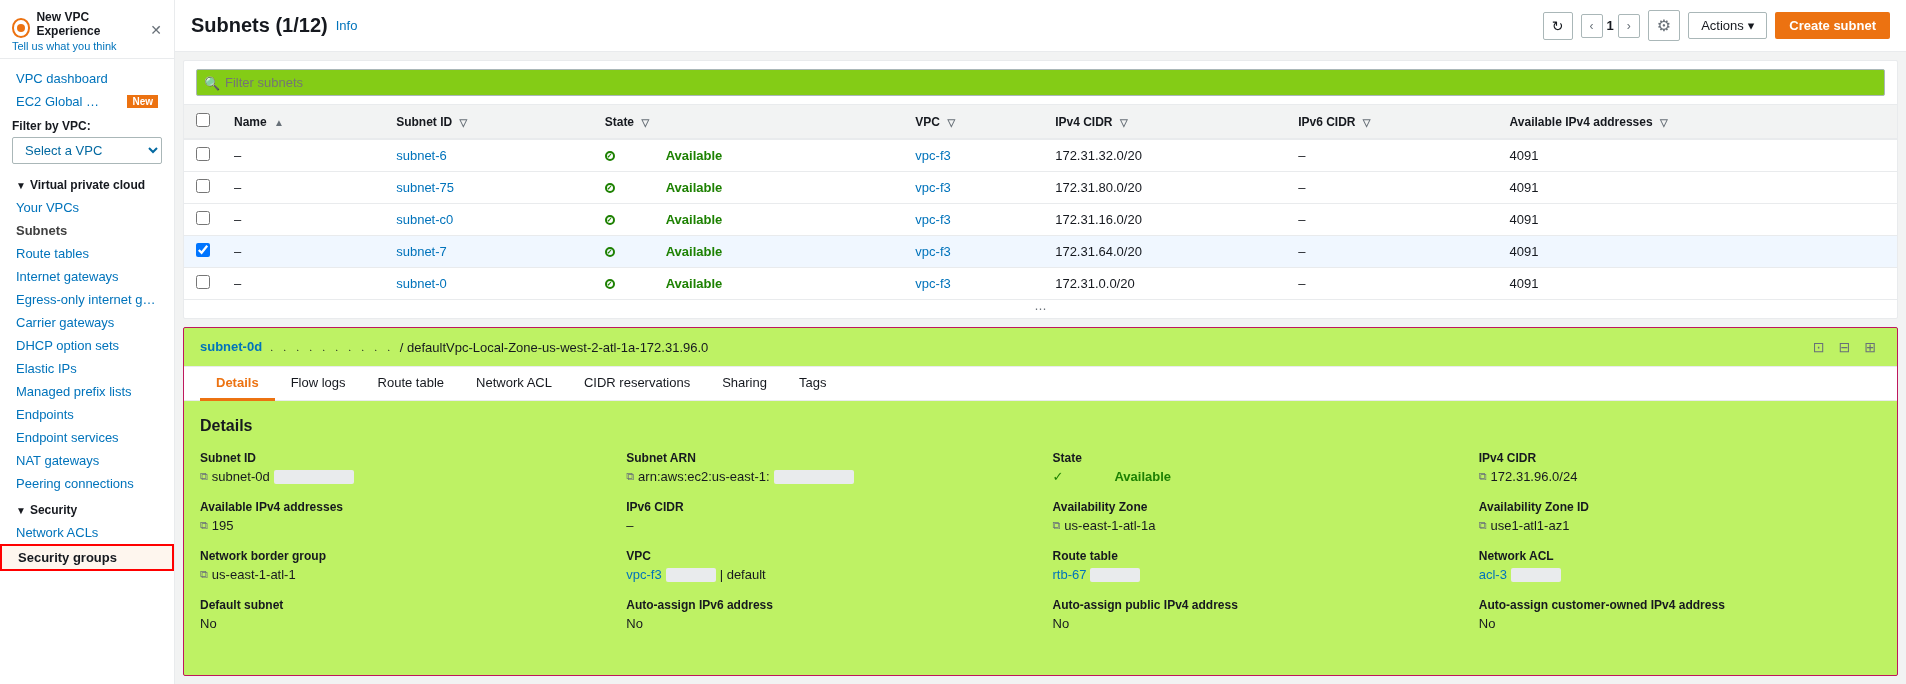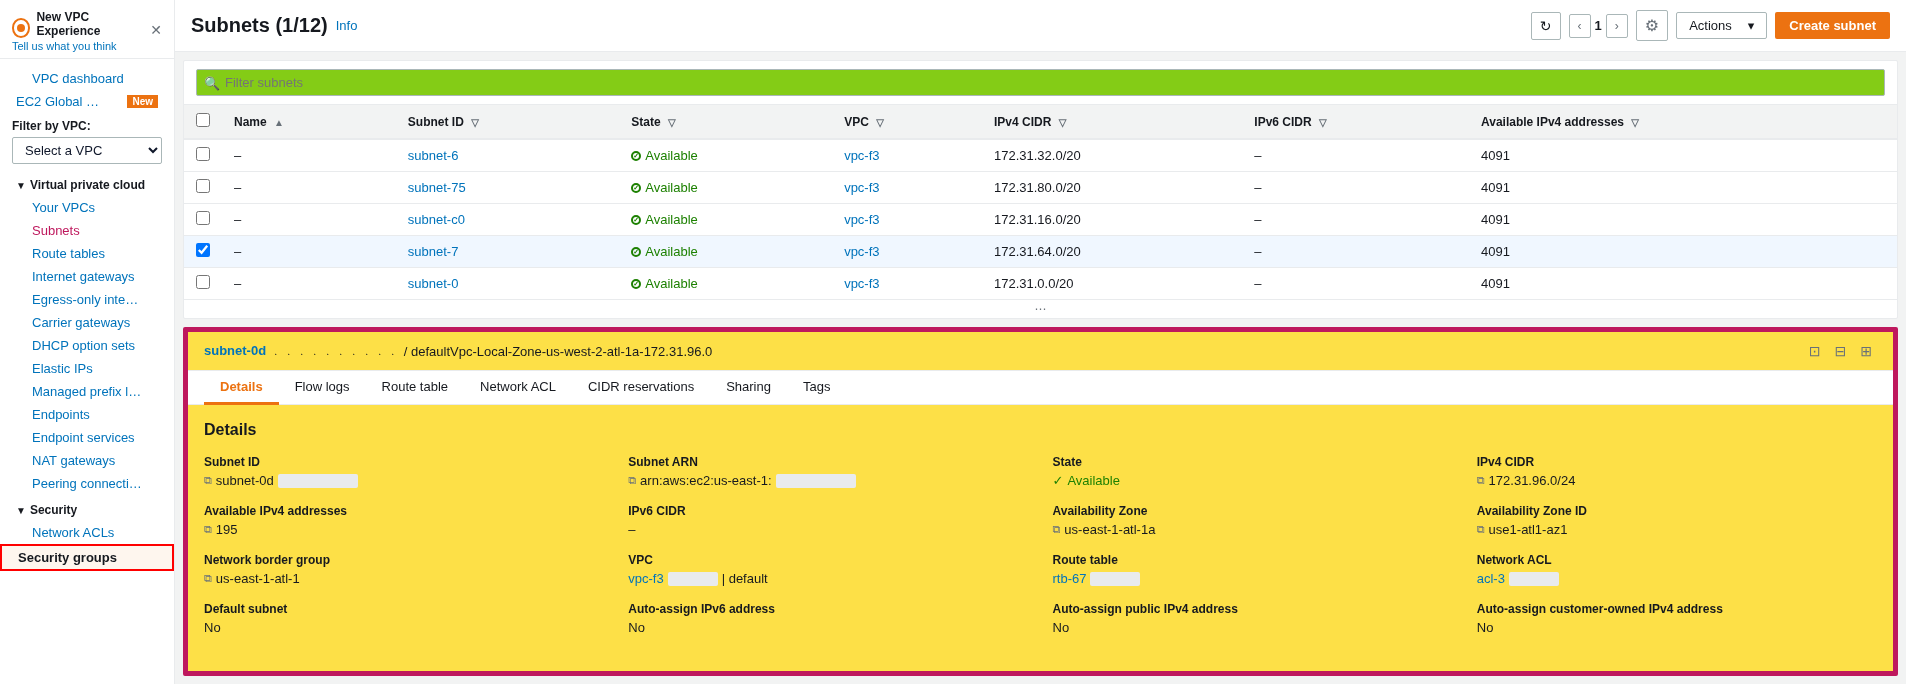--- a/index.html
+++ b/index.html
@@ -7,41 +7,41 @@
 
     
     .sidebar { width: 175px; min-width: 175px; background: #fff; border-right: 1px solid #e9ebed; overflow-y: auto; display: flex; flex-direction: column; }
     .sidebar-header { padding: 10px 12px 6px; border-bottom: 1px solid #e9ebed; }
     .sidebar-new-vpc { display: flex; align-items: flex-end; gap: 6px; font-size: 12px; font-weight: 600; color: #16191f; }
     .sidebar-new-vpc .vpc-icon { width: 20px; height: 20px; border-radius: 50%; border: 2px solid #ec7211; display: flex; align-items: center; justify-content: center; }
     .sidebar-new-vpc .vpc-dot { width: 8px; height: 8px; background: #ec7211; border-radius: 50%; }
     .sidebar-close { margin-left: auto; cursor: pointer; color: #687078; font-size: 14px; background: none; border: none; }
     .sidebar-subtitle { font-size: 11px; color: #0073bb; margin-top: 2px; cursor: pointer; }
     .sidebar-nav { padding: 8px 0; flex: 1; }
-    .sidebar-link { display: block; padding: 4px 32px; font-size: 13px; color: #0073bb; cursor: pointer; text-decoration: none; white-space: nowrap; overflow: hidden; text-overflow: ellipsis; }
-    .sidebar-link.active { color: #be185d; font-weight: 400; }
+    .sidebar-link { display: block; padding: 4px 16px; font-size: 13px; color: #0073bb; cursor: pointer; text-decoration: none; white-space: nowrap; overflow: hidden; text-overflow: ellipsis; }
+    .sidebar-link.active { color: #404040; font-weight: 700; }
     .sidebar-section { padding: 8px 16px 4px; font-size: 12px; font-weight: 700; color: #16191f; display: flex; align-items: center; gap: 4px; }
     .sidebar-section .arrow { font-size: 10px; }
     .sidebar-filter { padding: 6px 12px; }
     .sidebar-filter label { font-size: 12px; font-weight: 600; display: block; margin-bottom: 4px; }
-    .sidebar-select { width: 100%; padding: 4px 8px; border: 1px solid #aab7b8; border-radius: 2px; font-size: 13px; background: #fff; color: #0f172a; }
+    .sidebar-select { width: 100%; padding: 4px 8px; border: 1px solid #aab7b8; border-radius: 2px; font-size: 13px; background: #fff; color: #0369a1; }
     .badge-new { background: #ec7211; color: #fff; font-size: 10px; padding: 1px 5px; border-radius: 0; font-weight: 600; }
     .sidebar-item-highlighted { background: #fef6ee; border-left: 3px solid #ec7211; }
 
     
     .main { flex: 1; display: flex; flex-direction: column; overflow: hidden; background: #f2f3f3; }
 
     
     .topbar { background: #fff; border-bottom: 1px solid #e9ebed; padding: 8px 16px; display: flex; align-items: center; justify-content: space-between; min-height: 52px; }
     .topbar-left { display: flex; align-items: center; gap: 8px; }
     .page-title { font-size: 20px; font-weight: 700; color: #16191f; }
     .info-link { color: #0073bb; font-size: 13px; cursor: pointer; }
     .topbar-right { display: flex; align-items: center; gap: 8px; }
     .btn-icon { background: #fff; border: 1px solid #aab7b8; border-radius: 2px; padding: 5px 8px; cursor: pointer; font-size: 14px; color: #16191f; }
-    .btn-actions { background: #fff; border: 1px solid #aab7b8; border-radius: 2px; padding: 5px 12px; cursor: pointer; font-size: 13px; color: #16191f; display: flex; align-items: center; gap: 16px; }
+    .btn-actions { background: #fff; border: 1px solid #aab7b8; border-radius: 2px; padding: 5px 12px; cursor: pointer; font-size: 13px; color: #16191f; display: flex; align-items: center; gap: 4px; }
     .btn-create { background: #ec7211; border: none; border-radius: 2px; padding: 6px 14px; cursor: pointer; font-size: 13px; color: #fff; font-weight: 600; }
     .pagination { display: flex; align-items: center; gap: 4px; }
     .pagination-btn { background: #fff; border: 1px solid #aab7b8; border-radius: 2px; padding: 4px 8px; cursor: pointer; font-size: 12px; color: #687078; }
     .pagination-num { font-size: 13px; font-weight: 600; }
     .settings-icon { color: #687078; cursor: pointer; font-size: 16px; }
 
     
     .table-section { background: #fff; border: 1px solid #e9ebed; margin: 8px; border-radius: 2px; overflow: hidden; }
     .search-bar { padding: 8px 12px; border-bottom: 1px solid #e9ebed; display: flex; align-items: center; }
     .search-input { width: 100%; padding: 5px 10px 5px 28px; border: 1px solid #aab7b8; border-radius: 2px; font-size: 13px; background: #84cc16; }
@@ -51,25 +51,25 @@
     table { width: 100%; border-collapse: collapse; font-size: 13px; }
     thead { background: #f2f3f3; }
     th { padding: 8px 12px; text-align: left; font-weight: 600; color: #16191f; border-bottom: 2px solid #e9ebed; white-space: nowrap; font-size: 12px; }
     th .sort-icon { color: #687078; font-size: 10px; margin-left: 4px; }
     td { padding: 7px 12px; border-bottom: 1px solid #e9ebed; white-space: nowrap; color: #16191f; }
     td a, td .link { color: #0073bb; cursor: pointer; text-decoration: none; }
     .col-check { width: 32px; }
     .status-badge { display: flex; align-items: center; gap: 4px; }
     .status-dot { width: 10px; height: 10px; border-radius: 50%; border: 2px solid #1d8102; display: flex; align-items: center; justify-content: center; }
     .status-dot::after { content: '✓'; font-size: 7px; color: #1d8102; font-weight: 700; }
-    .status-available { color: #1d8102; font-weight: 400; }
+    .status-available { color: #1d8102; font-weight: 700; margin-left: 47px; }
     .resize-handle { text-align: center; color: #687078; padding: 2px; cursor: row-resize; font-size: 12px; }
 
     
-    .detail-panel { background: #fde047; border: 5px solid #be185d; margin: 0 8px 8px; border-radius: 2px; flex: 1; overflow-y: auto; }
+    .detail-panel { background: #bef264; border: 1px solid #be185d; margin: 0 8px 8px; border-radius: 2px; flex: 1; overflow-y: auto; }
     .detail-header { padding: 8px 16px; border-bottom: 1px solid #e9ebed; font-size: 13px; color: #16191f; display: flex; align-items: center; gap: 4px; }
     .detail-header .subnet-id-link { color: #0073bb; font-weight: 600; cursor: pointer; }
     .detail-tabs { display: flex; border-bottom: 1px solid #e9ebed; padding: 0 16px; background: #fff; }
     .detail-tab { padding: 8px 16px; cursor: pointer; font-size: 13px; color: #16191f; border-bottom: 3px solid transparent; margin-bottom: -1px; }
     .detail-tab.active { border-bottom-color: #ec7211; font-weight: 600; color: #ec7211; }
     .detail-body { padding: 16px; }
     .detail-title { font-size: 16px; font-weight: 700; margin-bottom: 16px; }
     .detail-grid { display: grid; grid-template-columns: repeat(4, 1fr); gap: 16px 24px; }
     .detail-field { display: flex; flex-direction: column; gap: 4px; }
     .detail-label { font-size: 12px; font-weight: 600; color: #16191f; }

